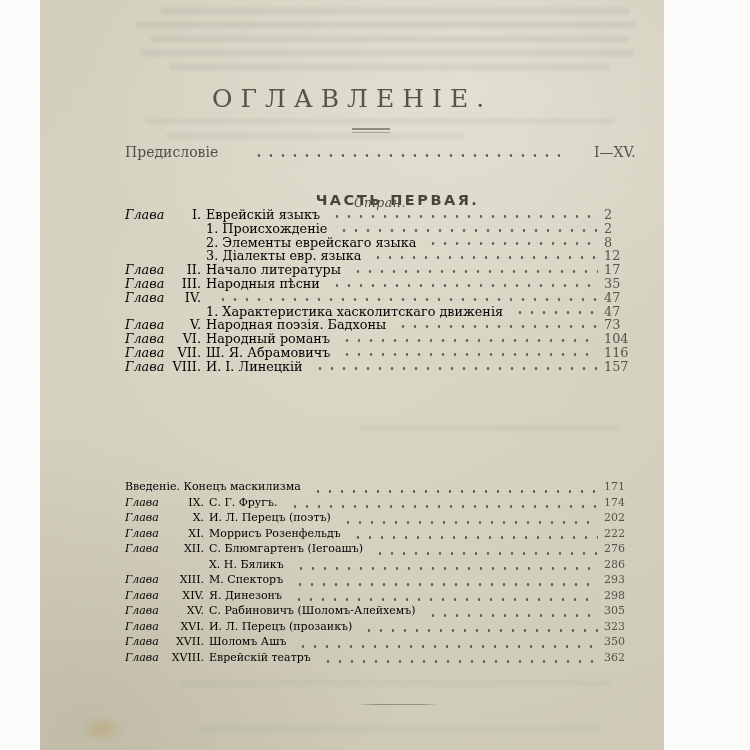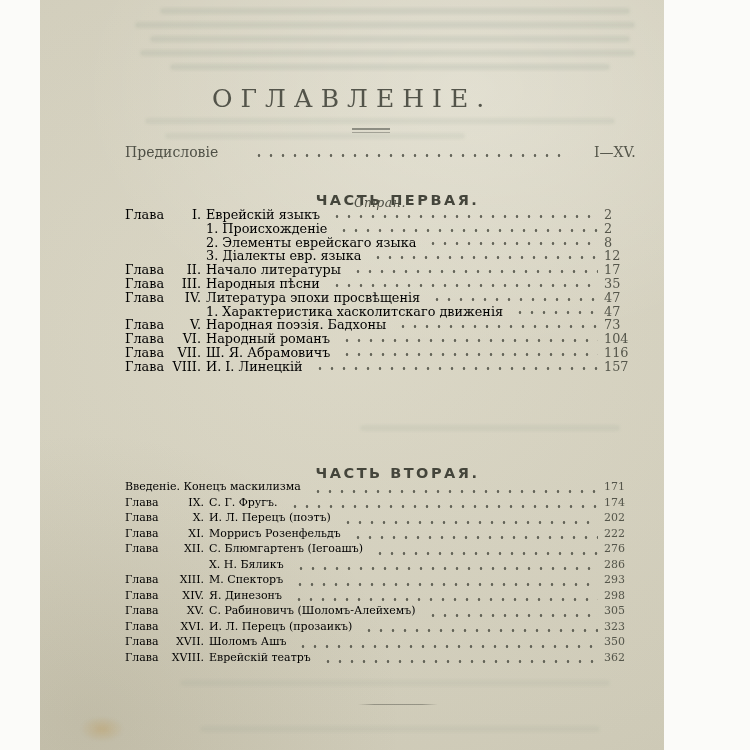--- a/index.html
+++ b/index.html
@@ -46,21 +46,21 @@
   .heading2{top:449px;}
   .stran{
     position:absolute;left:85px;width:510px;top:195px;text-align:center;
     font-style:italic;font-size:12.5px;color:#4f5046;letter-spacing:.5px;
   }
   .toc{position:absolute;left:85px;width:513px;}
   .toc1{top:207px;font-size:12.8px;}
   .toc2{top:480px;font-size:11px;}
   .toc1 .row{height:13.8px;}
   .toc2 .row{height:15.5px;}
-  .prefix{width:42px;flex:none;}
+  .prefix{width:42px;flex:none;font-style:italic;}
   .num{min-width:34px;flex:none;text-align:right;padding-right:5px;}
   .toc2 .prefix{width:42px;}
   .toc2 .num{min-width:37px;}
   .full{flex:none;}
   .end-rule{
     position:absolute;top:704px;left:318px;width:80px;height:1px;
     background:linear-gradient(90deg,rgba(90,90,80,0),rgba(90,90,80,.5) 20%,rgba(90,90,80,.5) 80%,rgba(90,90,80,0));
   }
   .stain{
     position:absolute;left:40px;top:716px;width:44px;height:26px;border-radius:50%;
@@ -140,21 +140,20 @@
       <div class="row">
         <span class="prefix">Глава</span>
         <span class="num">III.</span>
         <span class="full">Народныя пѣсни</span>
         <span class="leader"></span>
         <span class="pageno">35</span>
       </div>
       <div class="row">
         <span class="prefix">Глава</span>
         <span class="num">IV.</span>
-        <span class="full">Литература эпохи просвѣщенія</span>
         <span class="leader"></span>
         <span class="pageno">47</span>
       </div>
       <div class="row">
         <span class="prefix"></span>
         <span class="num"></span>
         <span class="full">1. Характеристика хасколитскаго движенія</span>
         <span class="leader"></span>
         <span class="pageno">47</span>
       </div>
@@ -181,21 +180,20 @@
       </div>
       <div class="row">
         <span class="prefix">Глава</span>
         <span class="num">VIII.</span>
         <span class="full">И. І. Линецкій</span>
         <span class="leader"></span>
         <span class="pageno">157</span>
       </div>
     </div>
 
-  <h2 class="part-heading heading2">ЧАСТЬ ВТОРАЯ.</h2>
 
   <div class="toc toc2" id="list2">
       <div class="row">
         <span class="full">Введеніе. Конецъ маскилизма</span>
         <span class="leader"></span>
         <span class="pageno">171</span>
       </div>
       <div class="row">
         <span class="prefix">Глава</span>
         <span class="num">IX.</span>

